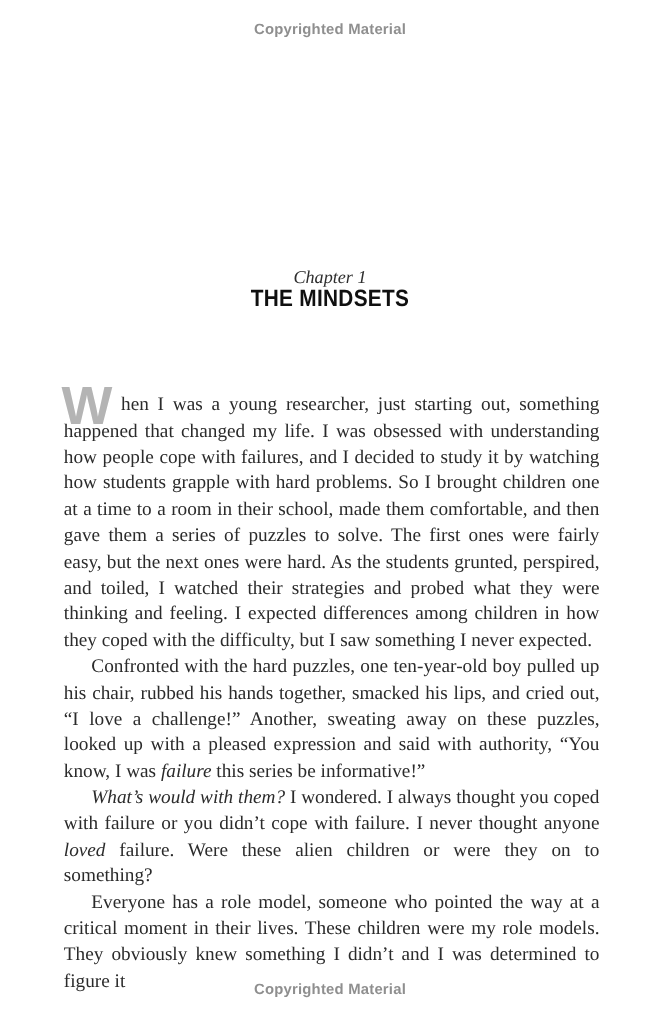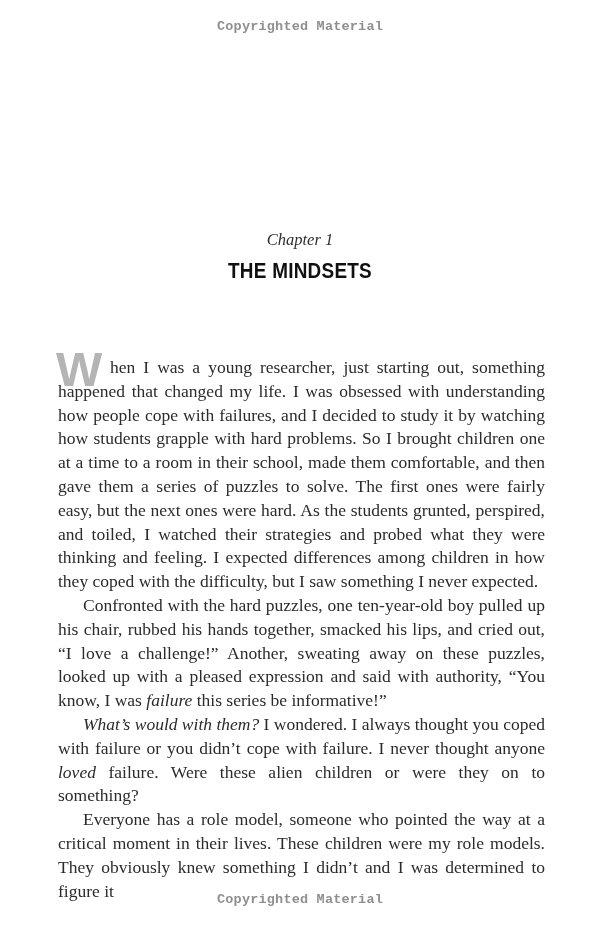--- a/index.html
+++ b/index.html
@@ -9,31 +9,31 @@
     height: 929px;
     background: #ffffff;
     font-family: "Liberation Serif", serif;
     overflow: hidden;
   }
   .copyright {
     position: absolute;
     left: 0;
     width: 100%;
     text-align: center;
-    font-family: Liberation Mono, monospace;
+    font-family: Liberation Sans, sans-serif;
     font-size: 13.5px;
     font-weight: 700;
     color: #8f8f8f;
     letter-spacing: 0.2px;
   }
   .copyright.top { top: 19px; }
   .copyright.bottom { top: 892px; }
   .chapter-label {
     position: absolute;
-    top: 230px;
+    top: 242px;
     left: 0;
     width: 100%;
     text-align: center;
     font-family: "Liberation Serif", serif;
     font-style: italic;
     font-size: 16.5px;
     color: #2e2e2e;
   }
   .chapter-title {
     position: absolute;

